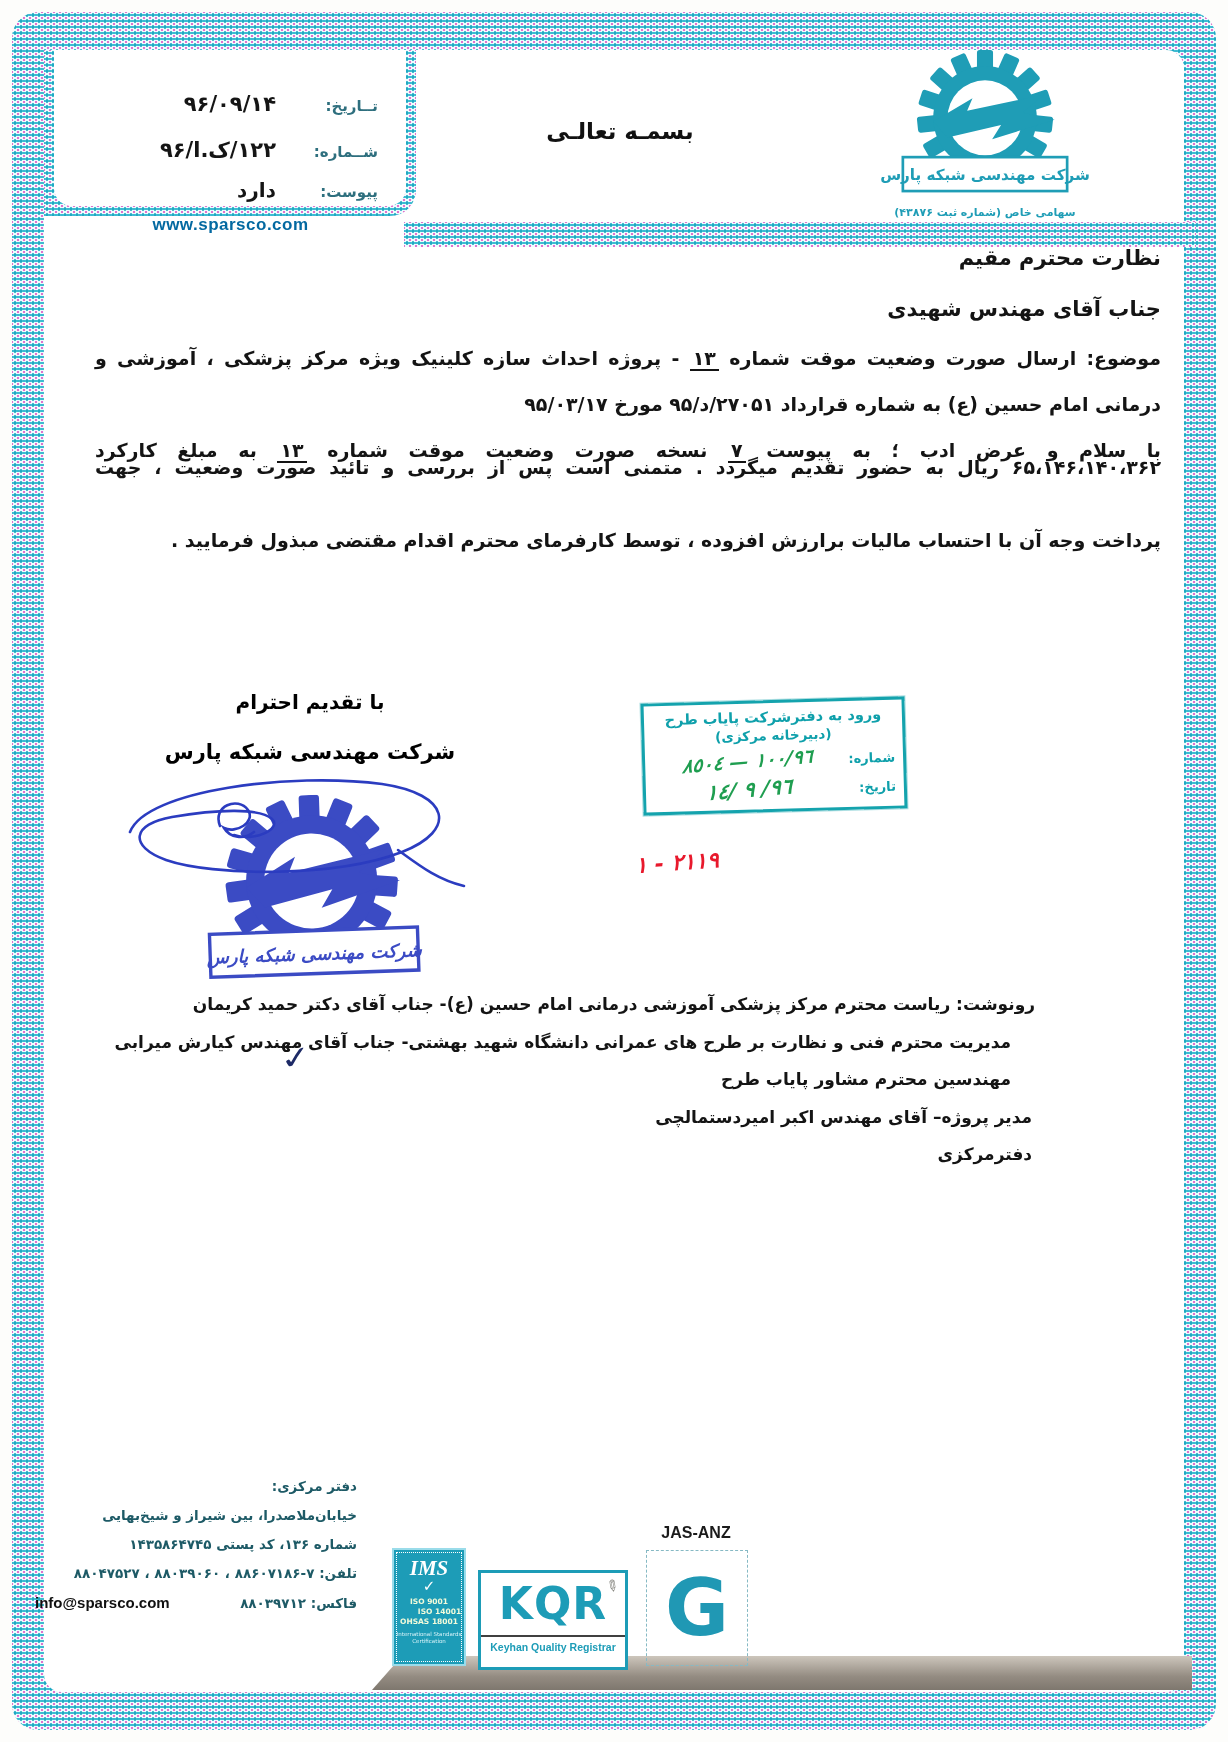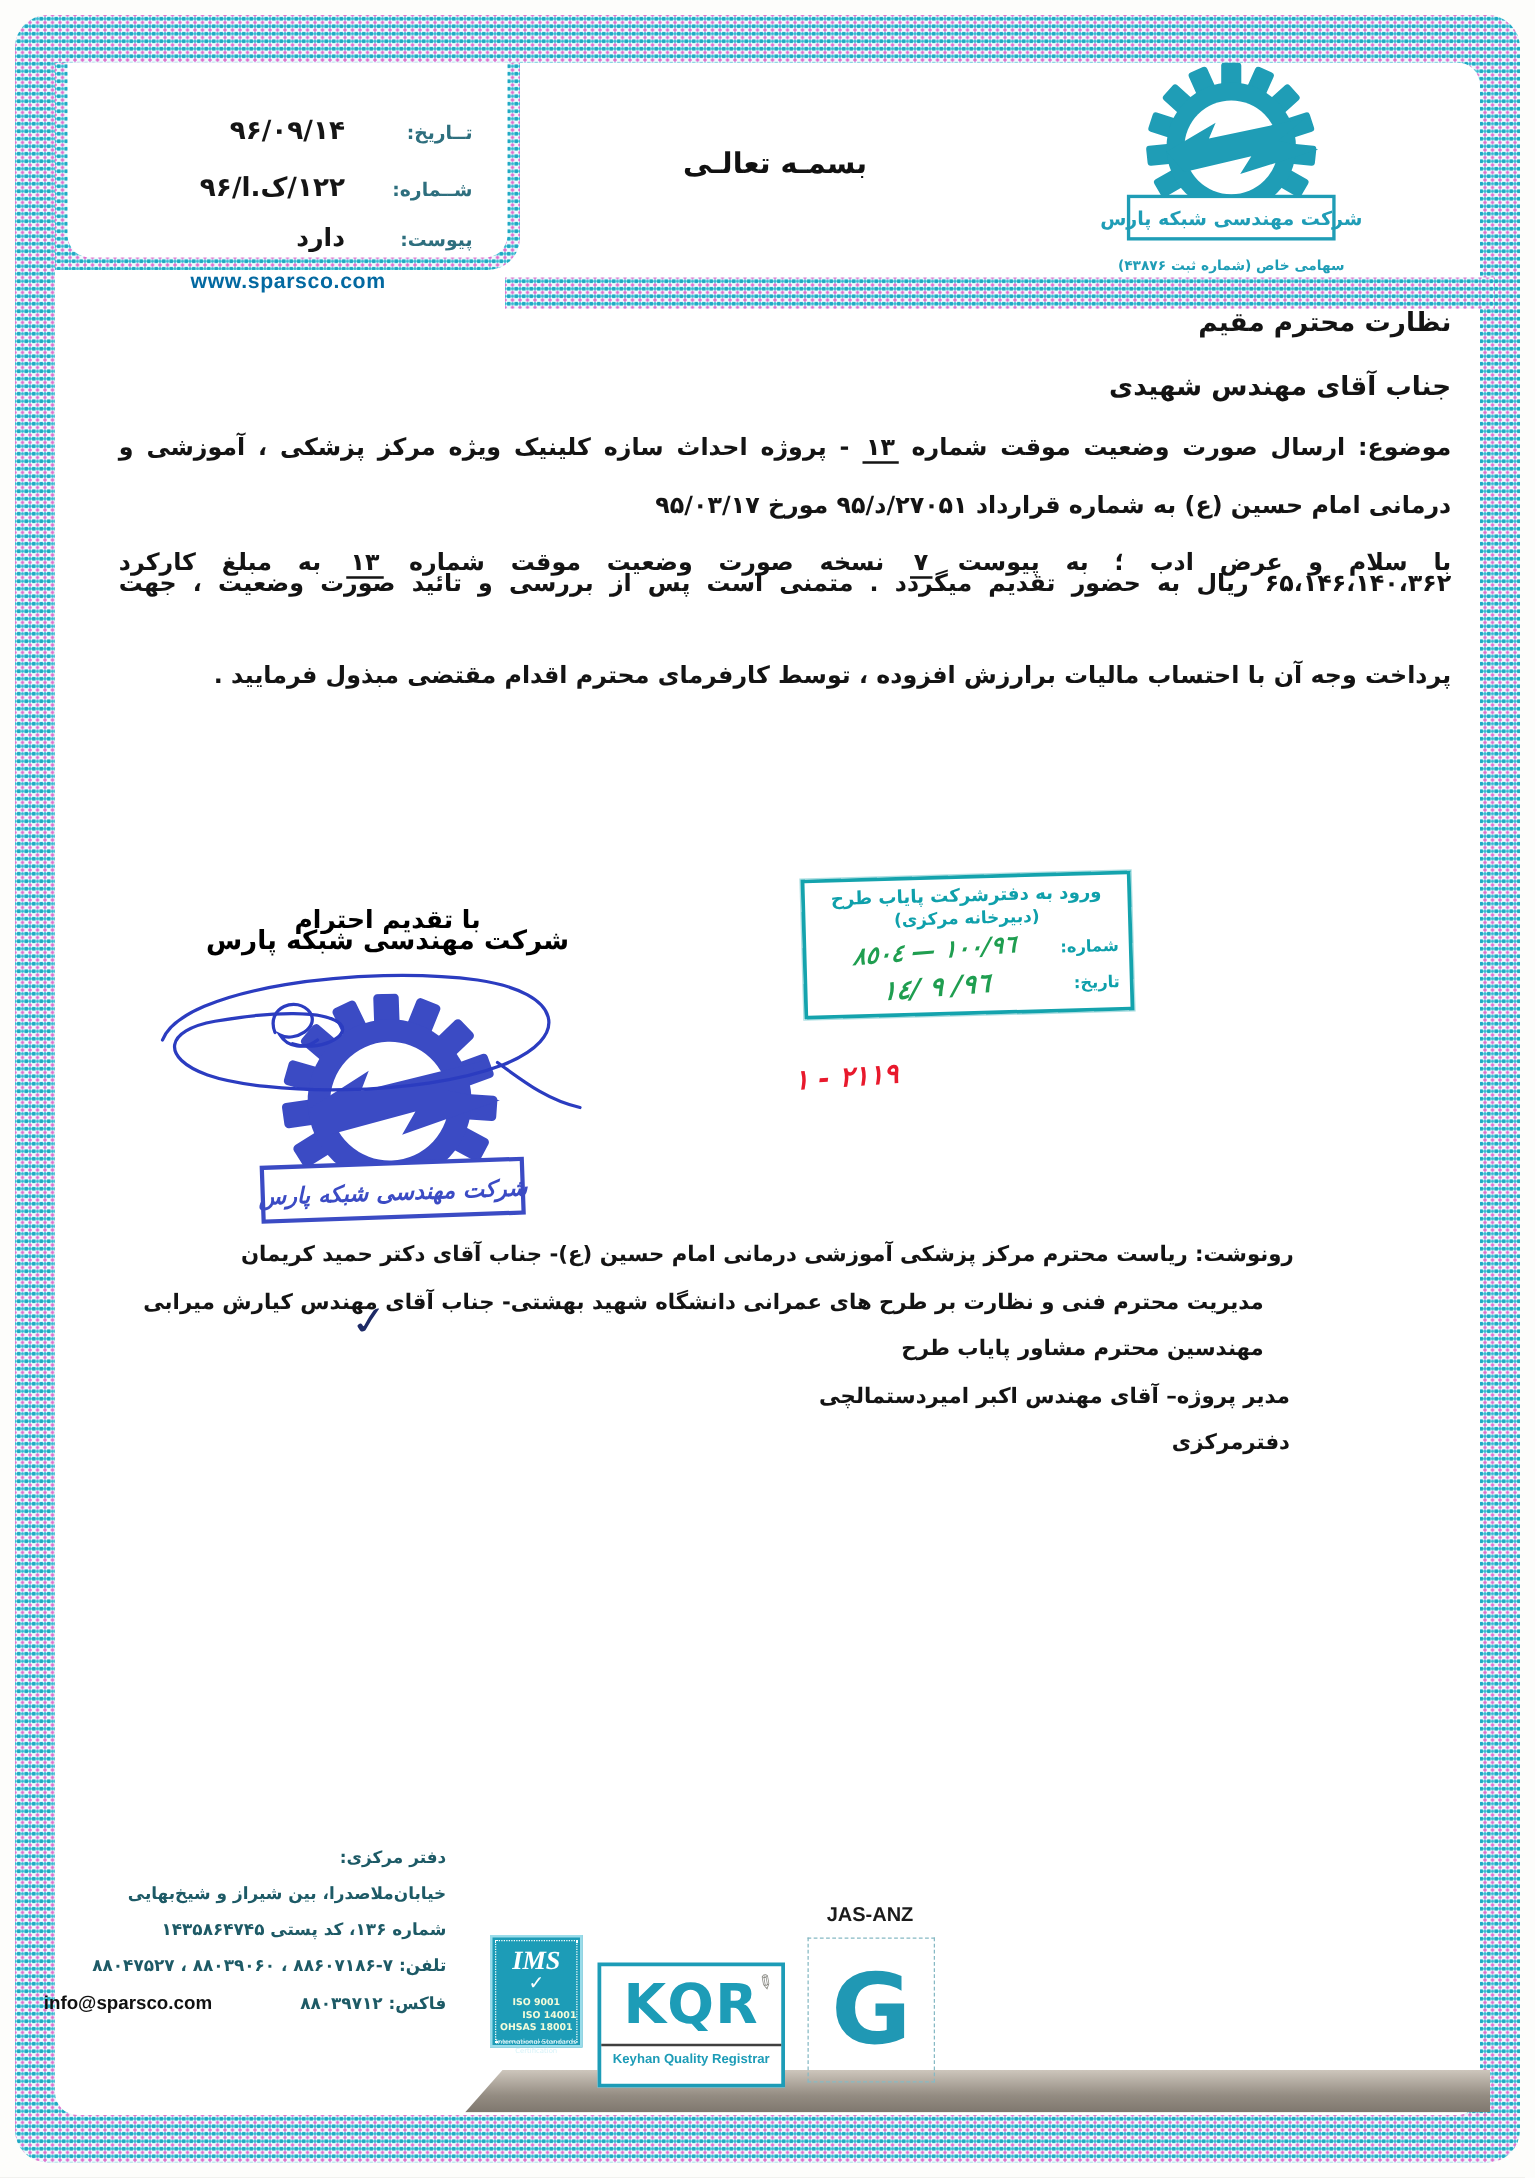--- a/index.html
+++ b/index.html
@@ -34,21 +34,21 @@
   
   .logo-wrap{position:absolute;left:878px;top:50px;width:214px;z-index:4;text-align:center;color:#1f9db6;}
   .logo-reg{font-size:11px;font-weight:bold;color:#1f9db6;margin-top:2px;}
   
   .line{position:absolute;left:95px;width:1066px;direction:rtl;color:#141414;font-weight:bold;z-index:4;}
   .rcpt{font-size:21px;text-align:right;}
   .btxt{font-size:19px;text-align:right;}
   .just{text-align:justify;text-align-last:justify;}
   .unum{border-bottom:2.5px solid #141414;padding:0 3px;}
   
-  .close1{position:absolute;left:150px;top:690px;width:320px;text-align:center;font-size:20px;font-weight:bold;z-index:4;direction:rtl;margin-top:33px;}
+  .close1{position:absolute;left:150px;top:690px;width:320px;text-align:center;font-size:20px;font-weight:bold;z-index:4;direction:rtl;}
   .close2{position:absolute;left:140px;top:740px;width:340px;text-align:center;font-size:21px;font-weight:bold;z-index:4;direction:rtl;}
   .sig{position:absolute;left:102px;top:768px;width:365px;height:135px;z-index:6;}
   .stamp-logo{position:absolute;left:183px;top:795px;width:258px;height:190px;z-index:5;
               transform:rotate(-2deg);opacity:.92;color:#2b3cc0;}
   
   .estamp{position:absolute;left:642px;top:700px;width:242px;z-index:5;transform:rotate(-1.6deg);
           border:3px solid #14a3ad;box-shadow:0 0 0 1px rgba(20,163,173,.35);
           padding:6px 8px 8px 8px;direction:rtl;color:#0fa0ab;}
   .estamp .t1{font-size:14.5px;font-weight:bold;text-align:center;white-space:nowrap;}
   .estamp .t2{font-size:13.5px;font-weight:bold;text-align:center;margin-top:2px;}
@@ -63,21 +63,21 @@
   .cc div{font-size:17px;font-weight:bold;line-height:37.5px;white-space:nowrap;}
   .ind{margin-right:24px;}
   .tick{position:absolute;left:283px;top:1040px;z-index:5;color:#1d2a66;font-size:30px;
         font-weight:bold;transform:rotate(-10deg) scaleX(1.25);}
   
   .addr{position:absolute;left:35px;top:1472px;width:322px;direction:rtl;text-align:right;z-index:4;
         color:#1d5a66;font-weight:bold;font-size:13.5px;line-height:29px;}
   .faxrow{display:flex;justify-content:space-between;align-items:baseline;}
   .email{direction:ltr;color:#111;font-size:15px;font-weight:bold;
          font-family:"Liberation Sans","DejaVu Sans",sans-serif;}
-  .ims{position:absolute;left:392px;top:1548px;width:74px;height:90px;background:#1d9cb7;z-index:4;
+  .ims{position:absolute;left:392px;top:1548px;width:74px;height:118px;background:#1d9cb7;z-index:4;
        border:2px solid #9adcea;outline:1px dotted #fff;outline-offset:-5px;
        color:#fff;text-align:center;padding-top:6px;box-sizing:border-box;}
   .ims .big{font-family:"Liberation Serif","DejaVu Serif",serif;font-style:italic;font-weight:bold;font-size:21px;}
   .ims .chk{font-size:15px;line-height:10px;}
   .ims .tiny{font-size:7.5px;line-height:10px;margin-top:6px;color:#f3fbda;font-weight:bold;}
   .ims .tinier{font-size:5.5px;line-height:7px;margin-top:4px;color:#d6f2f8;}
   .kqr{position:absolute;left:478px;top:1570px;width:150px;height:100px;background:#fff;z-index:4;
        border:3px solid #1d9cb7;box-sizing:border-box;text-align:center;}
   .kqr .letters{font-size:44px;font-weight:bold;color:#1d9cb7;letter-spacing:1px;line-height:62px;
                 font-family:"DejaVu Sans",sans-serif;}

